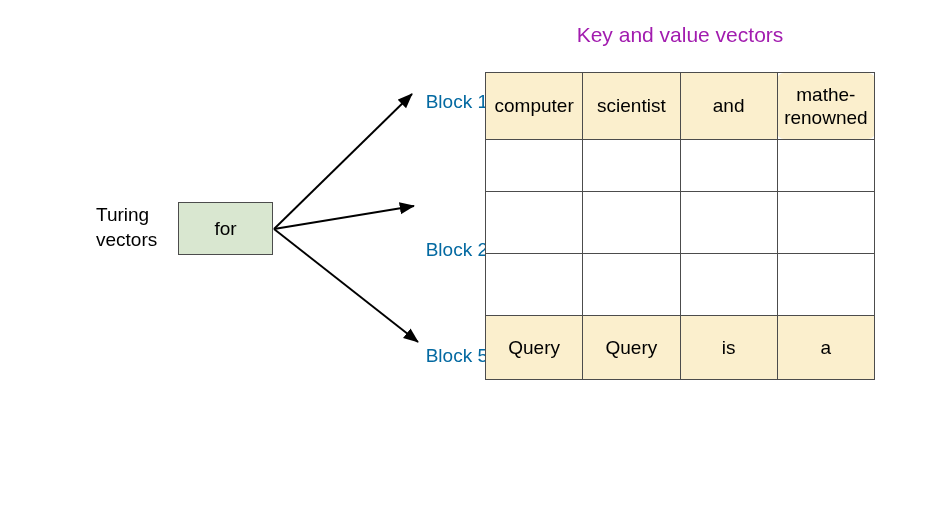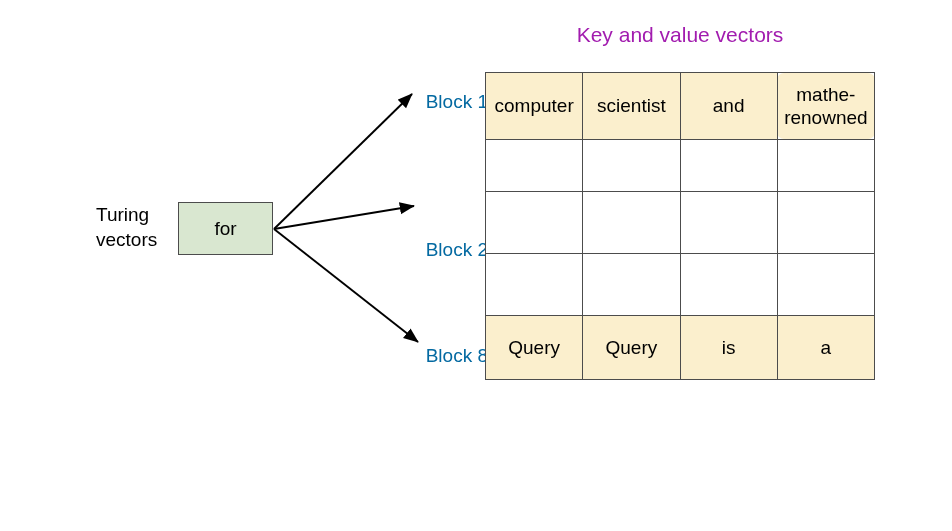--- a/index.html
+++ b/index.html
@@ -139,21 +139,21 @@
     </defs>
     <g id="arrow-group" stroke="#000000" stroke-width="1.9" fill="none">
         <line x1="274" y1="229" x2="412" y2="94" marker-end="url(#arrowhead)"></line>
         <line x1="274" y1="229" x2="414" y2="206" marker-end="url(#arrowhead)"></line>
         <line x1="274" y1="229" x2="418" y2="342" marker-end="url(#arrowhead)"></line>
       </g>
   </svg>
 
   <div class="block-label b1">Block 1</div>
   <div class="block-label b2">Block 2</div>
-  <div class="block-label b0">Block 8</div>
+  <div class="block-label b0">Block 5</div>
 
   <table class="kv-table">
     <tbody id="kv-body">
         <tr class="r-tall">
           <td class="filled">computer</td>
           <td class="filled">scientist</td>
           <td class="filled">and</td>
           <td class="filled two-line">
             <div>mathe-</div>
             <div>renowned</div>

